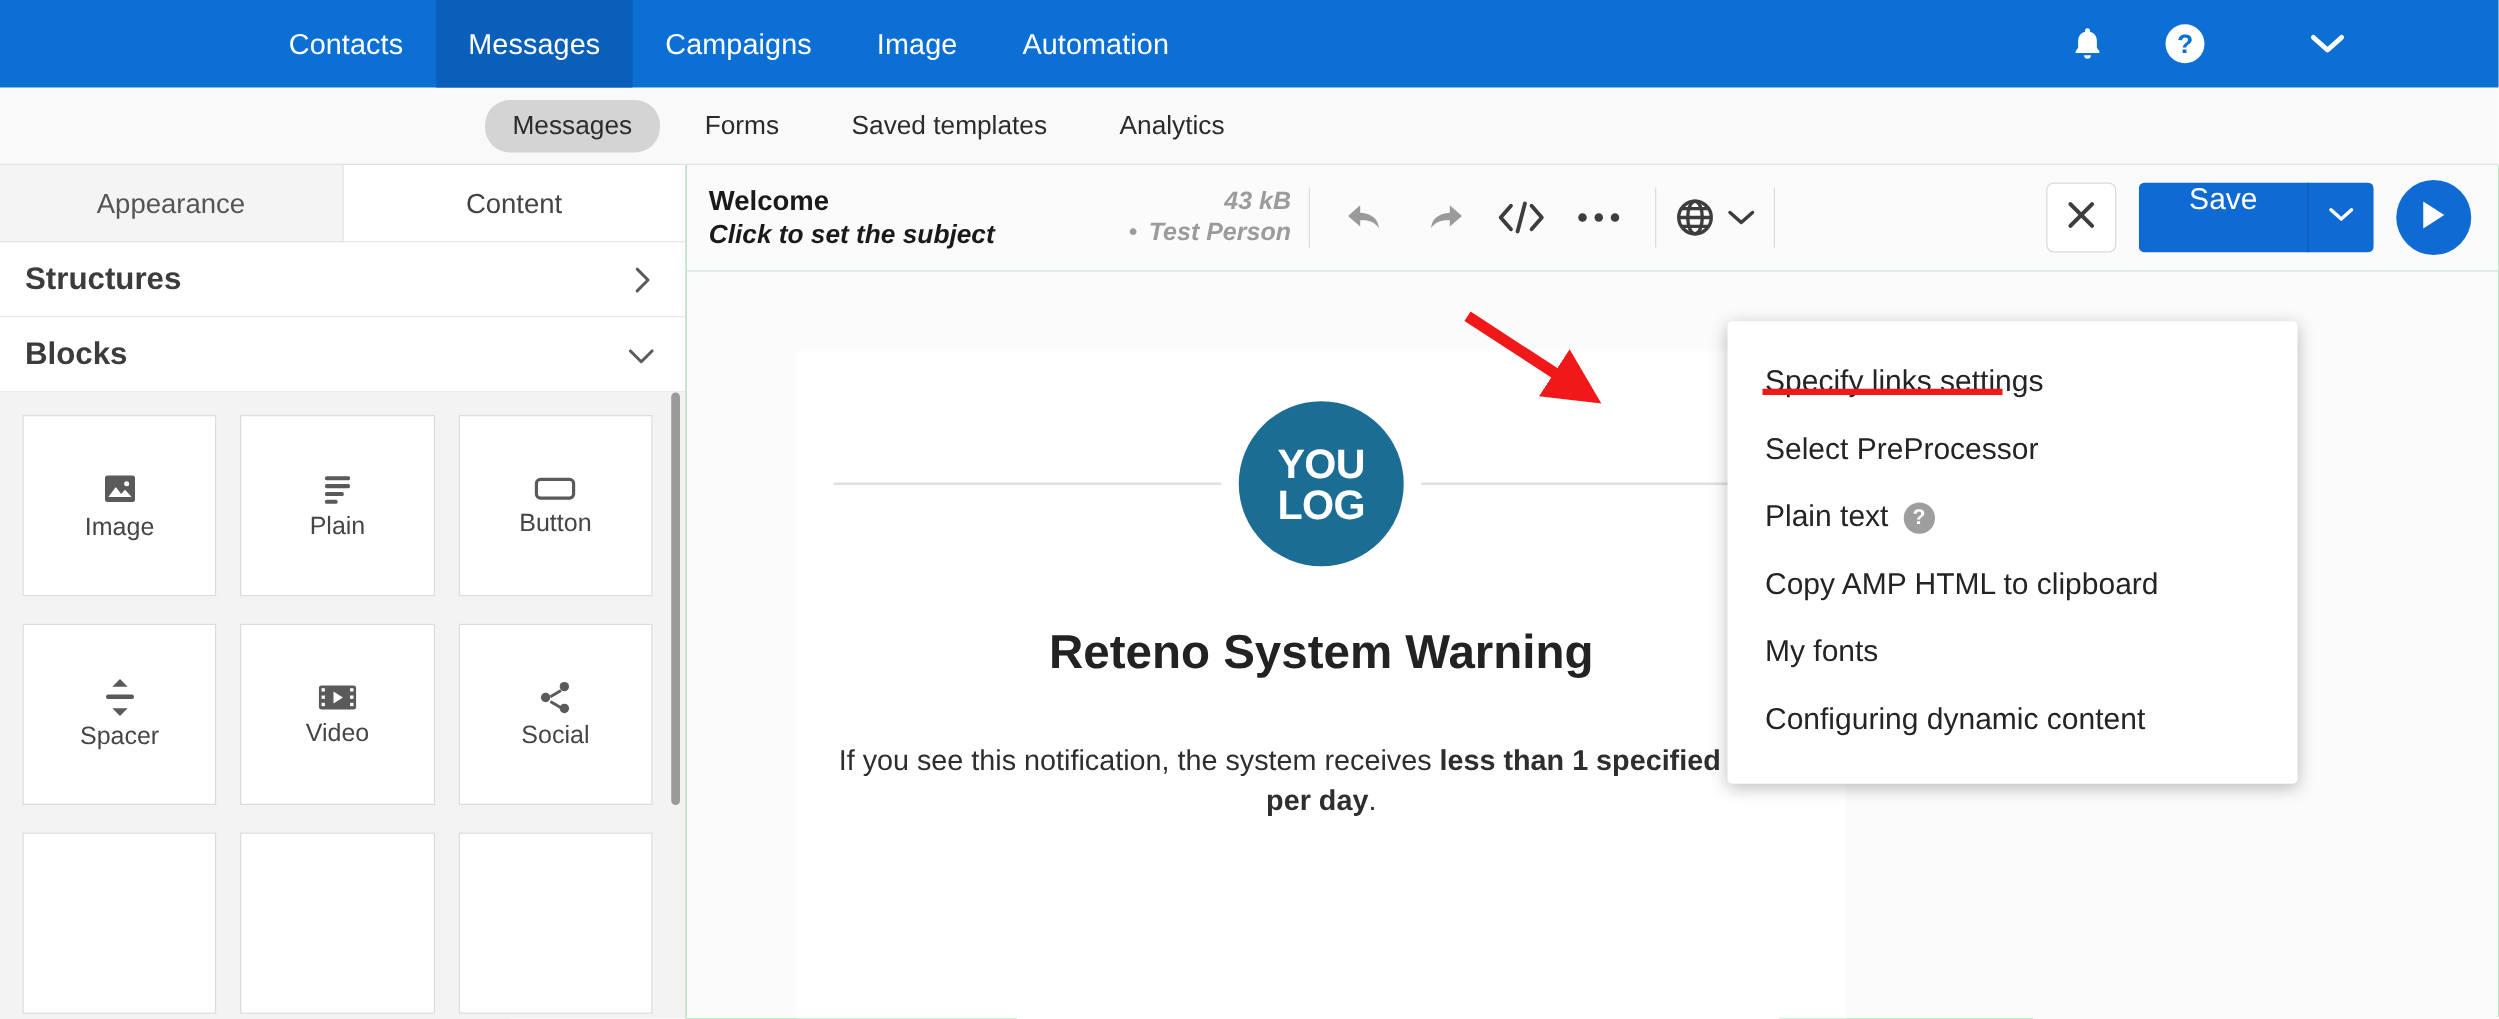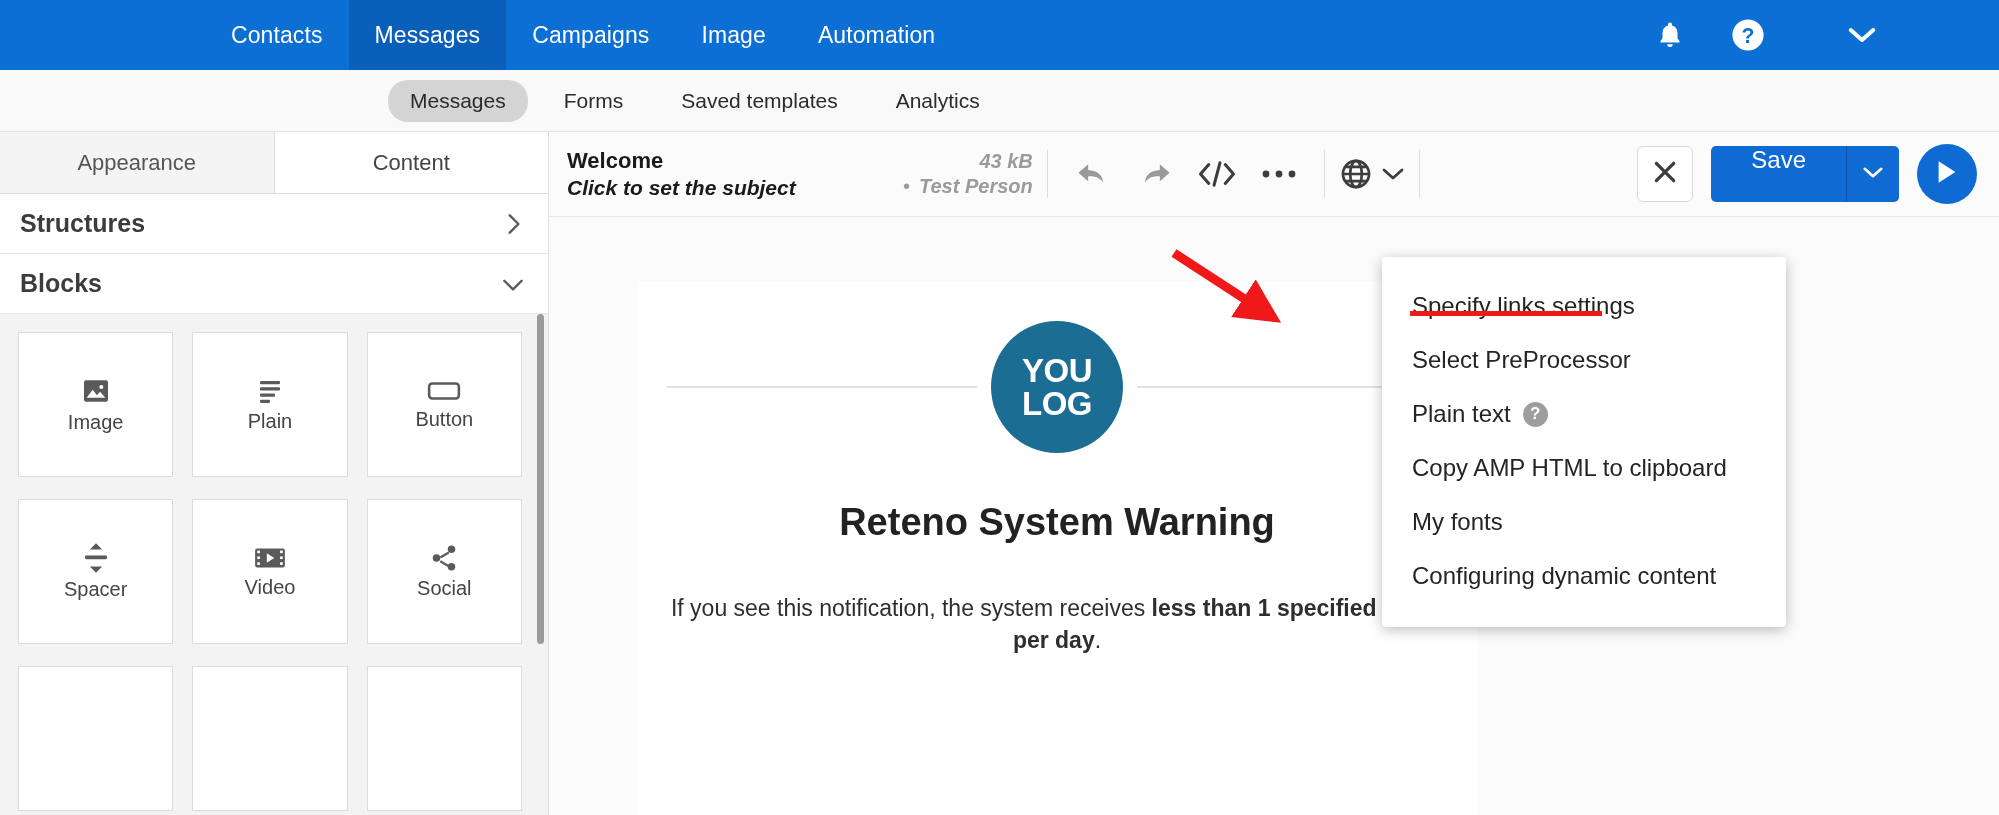--- a/index.html
+++ b/index.html
@@ -262,21 +262,21 @@
     font-size: 23px; color: #2e2e2e;
     margin-top: 48px;
     line-height: 1.4;
   }
   .email-body b { font-weight: 700; }
 
   
   .dropdown {
     position: absolute;
     left: 1382px; top: 257px;
-    width: 404px;
+    width: 456px;
     background: #ffffff;
     border-radius: 4px;
     box-shadow: 0 3px 14px rgba(0,0,0,.26);
     padding: 22px 0 24px 0;
     z-index: 40;
   }
   .menu-item {
     font-size: 24px;
     color: #242424;
     padding: 13px 0 13px 30px;

